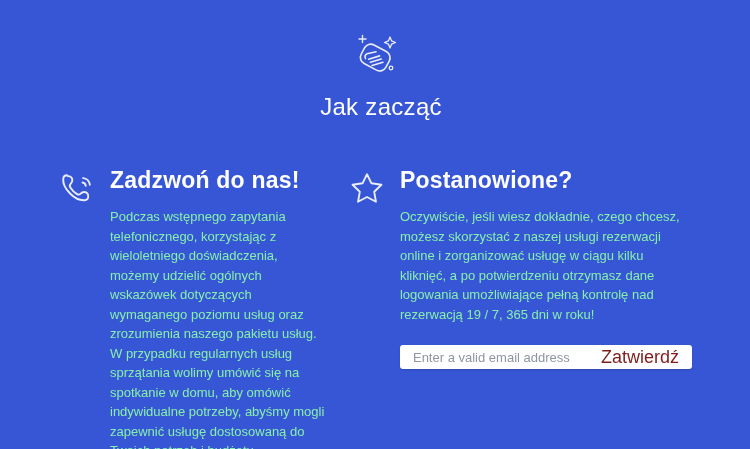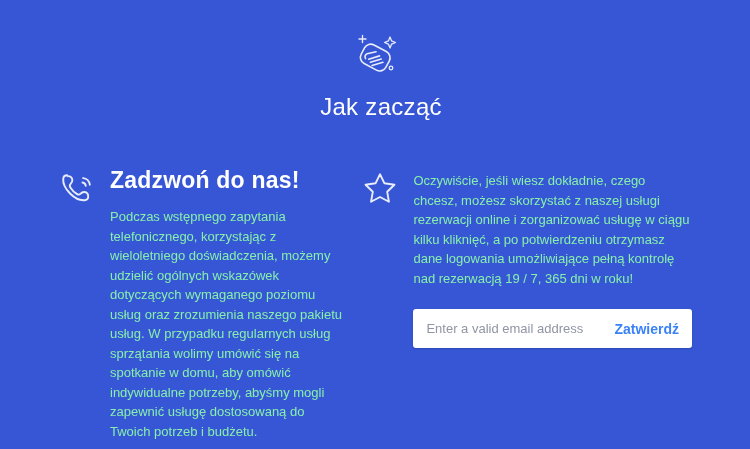--- a/index.html
+++ b/index.html
@@ -41,21 +41,21 @@
   }
   .body-text {
     margin: 4px 0 20px 0;
     color: #86efac;
     font-size: 13px;
     line-height: 19.5px;
   }
 
   .email-form {
     margin-top: 21px;
-    height: 39px;
+    height: 24px;
     background: #ffffff;
     border-radius: 3px;
     display: flex;
     align-items: center;
     padding: 0 13px;
     box-shadow: 0 1px 2px rgba(0,0,0,0.15);
   }
   .email-input {
     flex: 1 1 auto;
     min-width: 0;
@@ -66,23 +66,23 @@
     font-size: 13px;
     color: #333333;
     padding: 0;
   }
   .email-input::placeholder { color: #8f95a3; }
   .submit-button {
     border: none;
     background: none;
     padding: 0 0 0 12px;
     font-family: "Liberation Sans", sans-serif;
-    font-size: 14px;
-    font-weight: 700;
-    color: #3b82f6;
+    font-size: 18px;
+    font-weight: 400;
+    color: #7f1d1d;
     cursor: pointer;
     white-space: nowrap;
   }
   svg { display: block; }
 </style>
 </head>
 <body>
 
 <div class="page">
 
@@ -121,20 +121,21 @@
       </div>
     </div>
 
     <div class="col">
       <span class="col-icon">
         <svg viewBox="0 0 40 40" width="38" height="40" fill="none" stroke="#e8ecfb" stroke-width="2" stroke-linecap="round" stroke-linejoin="round">
           <path d="M20 4.5 l4.7 9.5 10.5 1.55 -7.6 7.4 1.8 10.45 -9.4 -4.95 -9.4 4.95 1.8 -10.45 -7.6 -7.4 10.5 -1.55 Z"></path>
         </svg>
       </span>
       <div class="col-content">
+        <h2 class="col-heading">Postanowione?</h2>
         <p class="body-text">Oczywiście, jeśli wiesz dokładnie, czego chcesz, możesz skorzystać z naszej usługi rezerwacji online i zorganizować usługę w ciągu kilku kliknięć, a po potwierdzeniu otrzymasz dane logowania umożliwiające pełną kontrolę nad rezerwacją 19 / 7, 365 dni w roku!</p>
         <div class="email-form">
           <input class="email-input" type="email" placeholder="Enter a valid email address" style="">
           <button class="submit-button" type="submit">Zatwierdź</button>
         </div>
       </div>
     </div>
 
   </div>
 </div>

